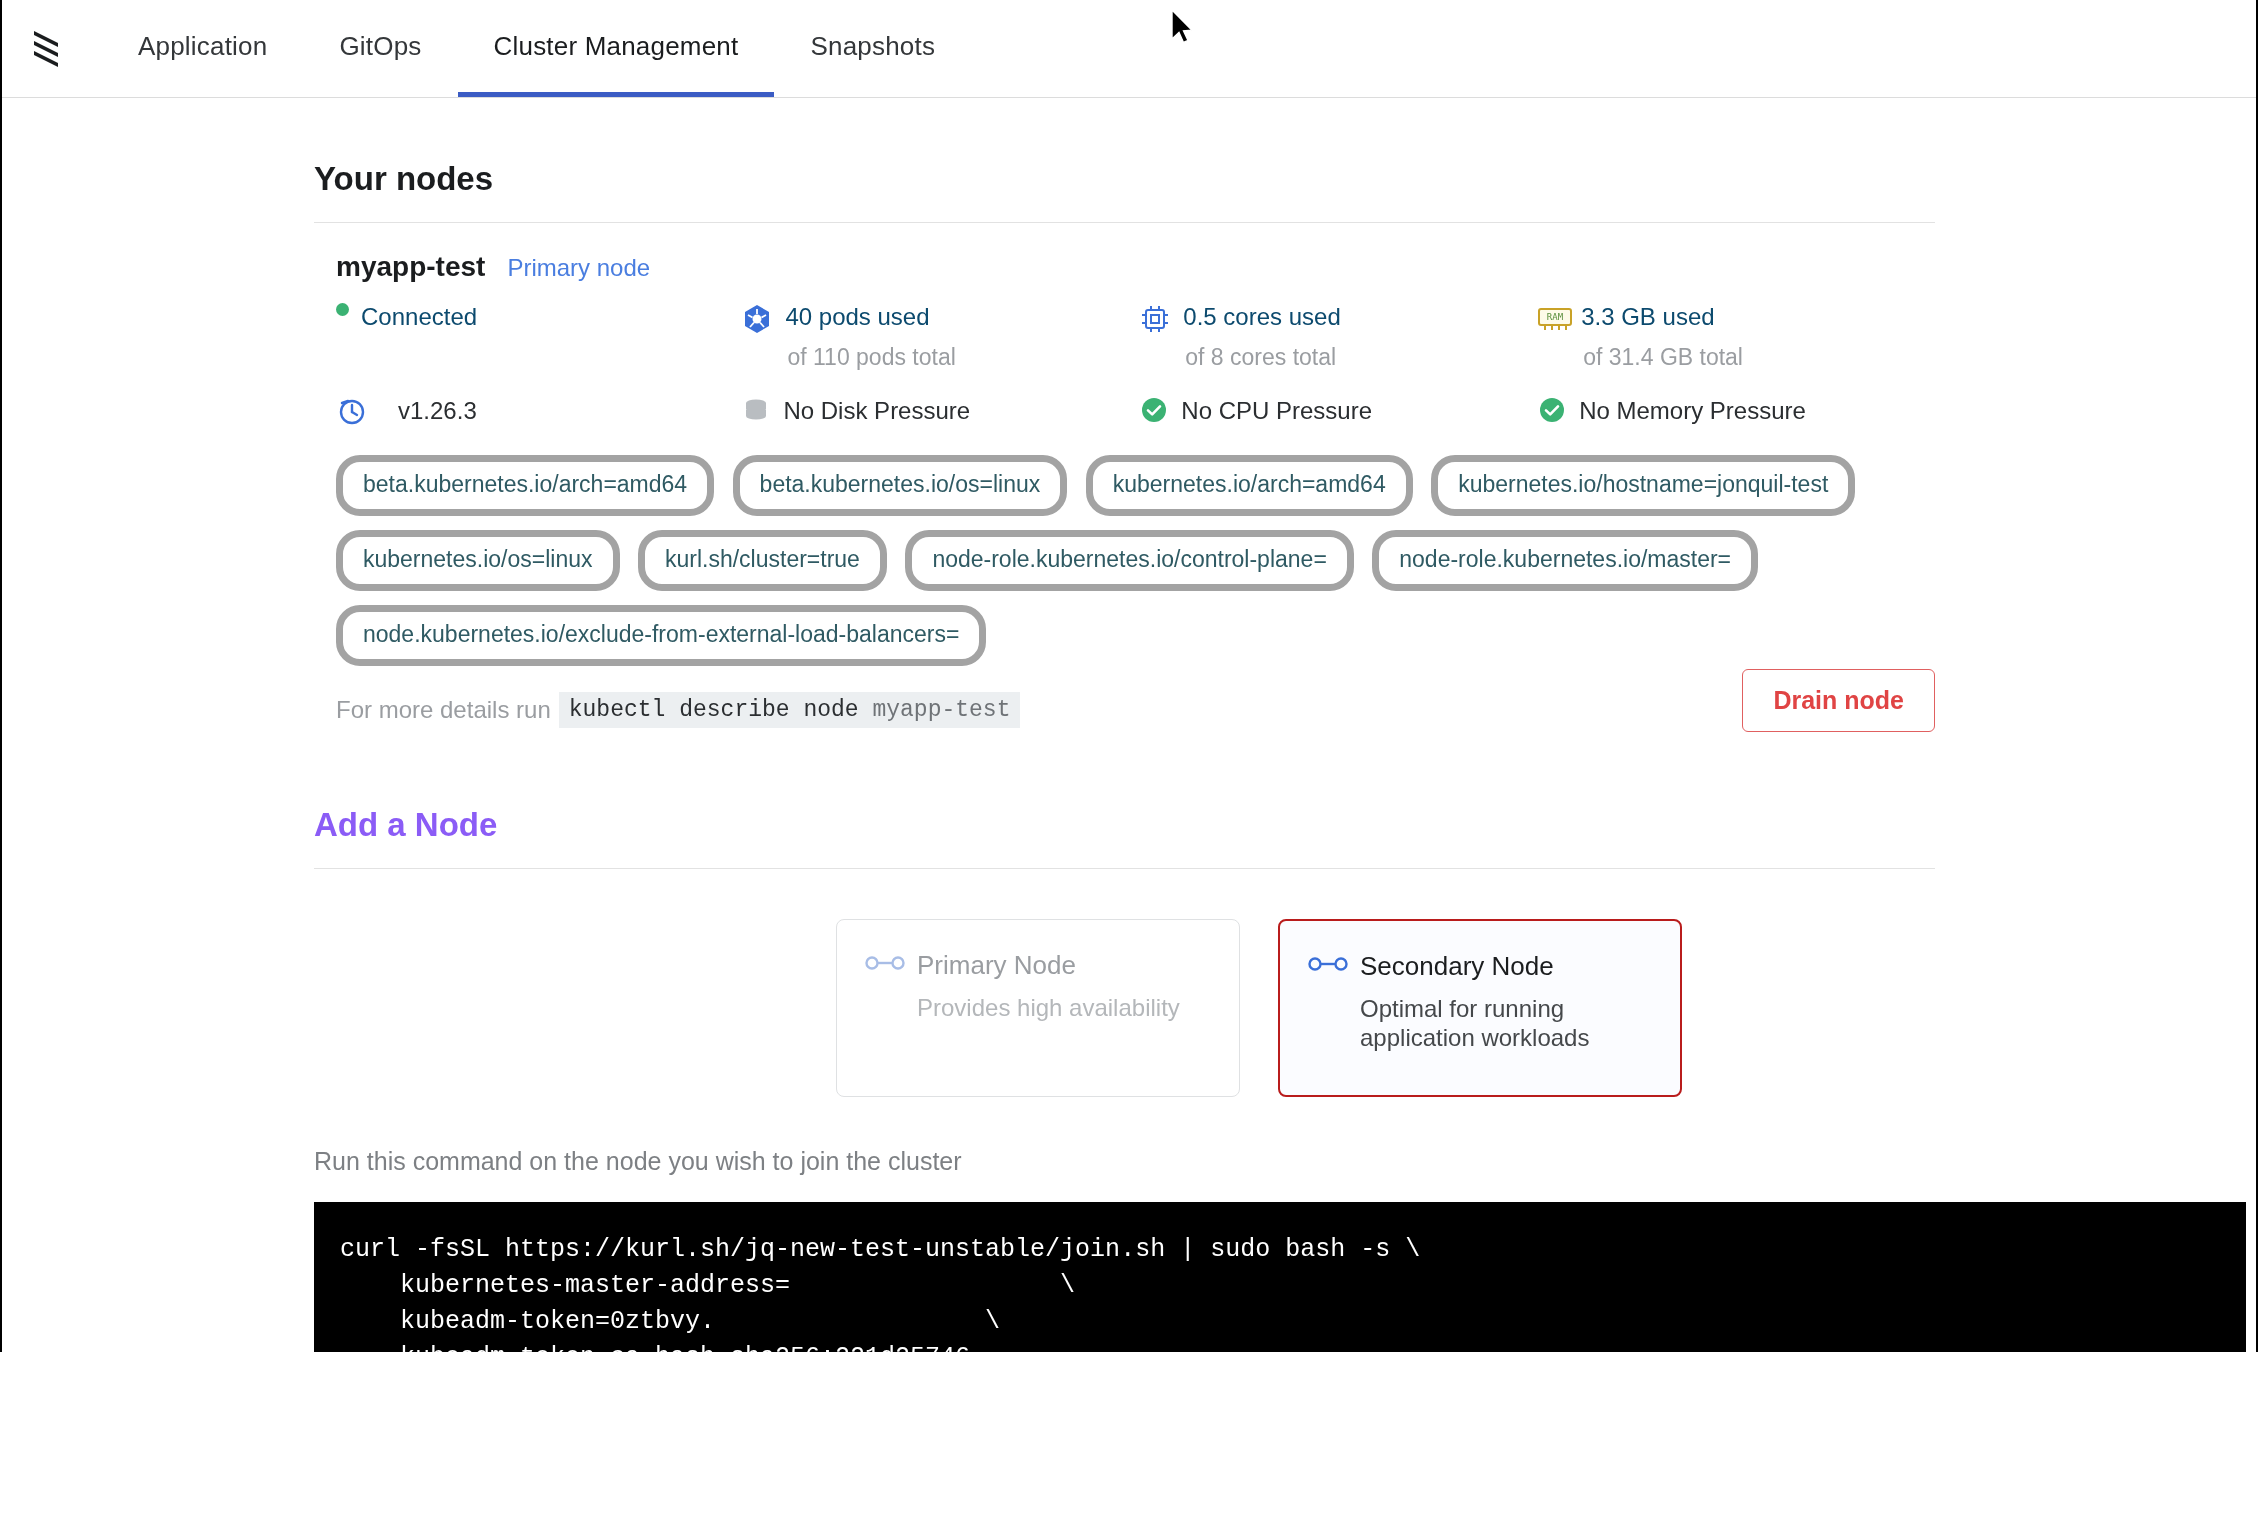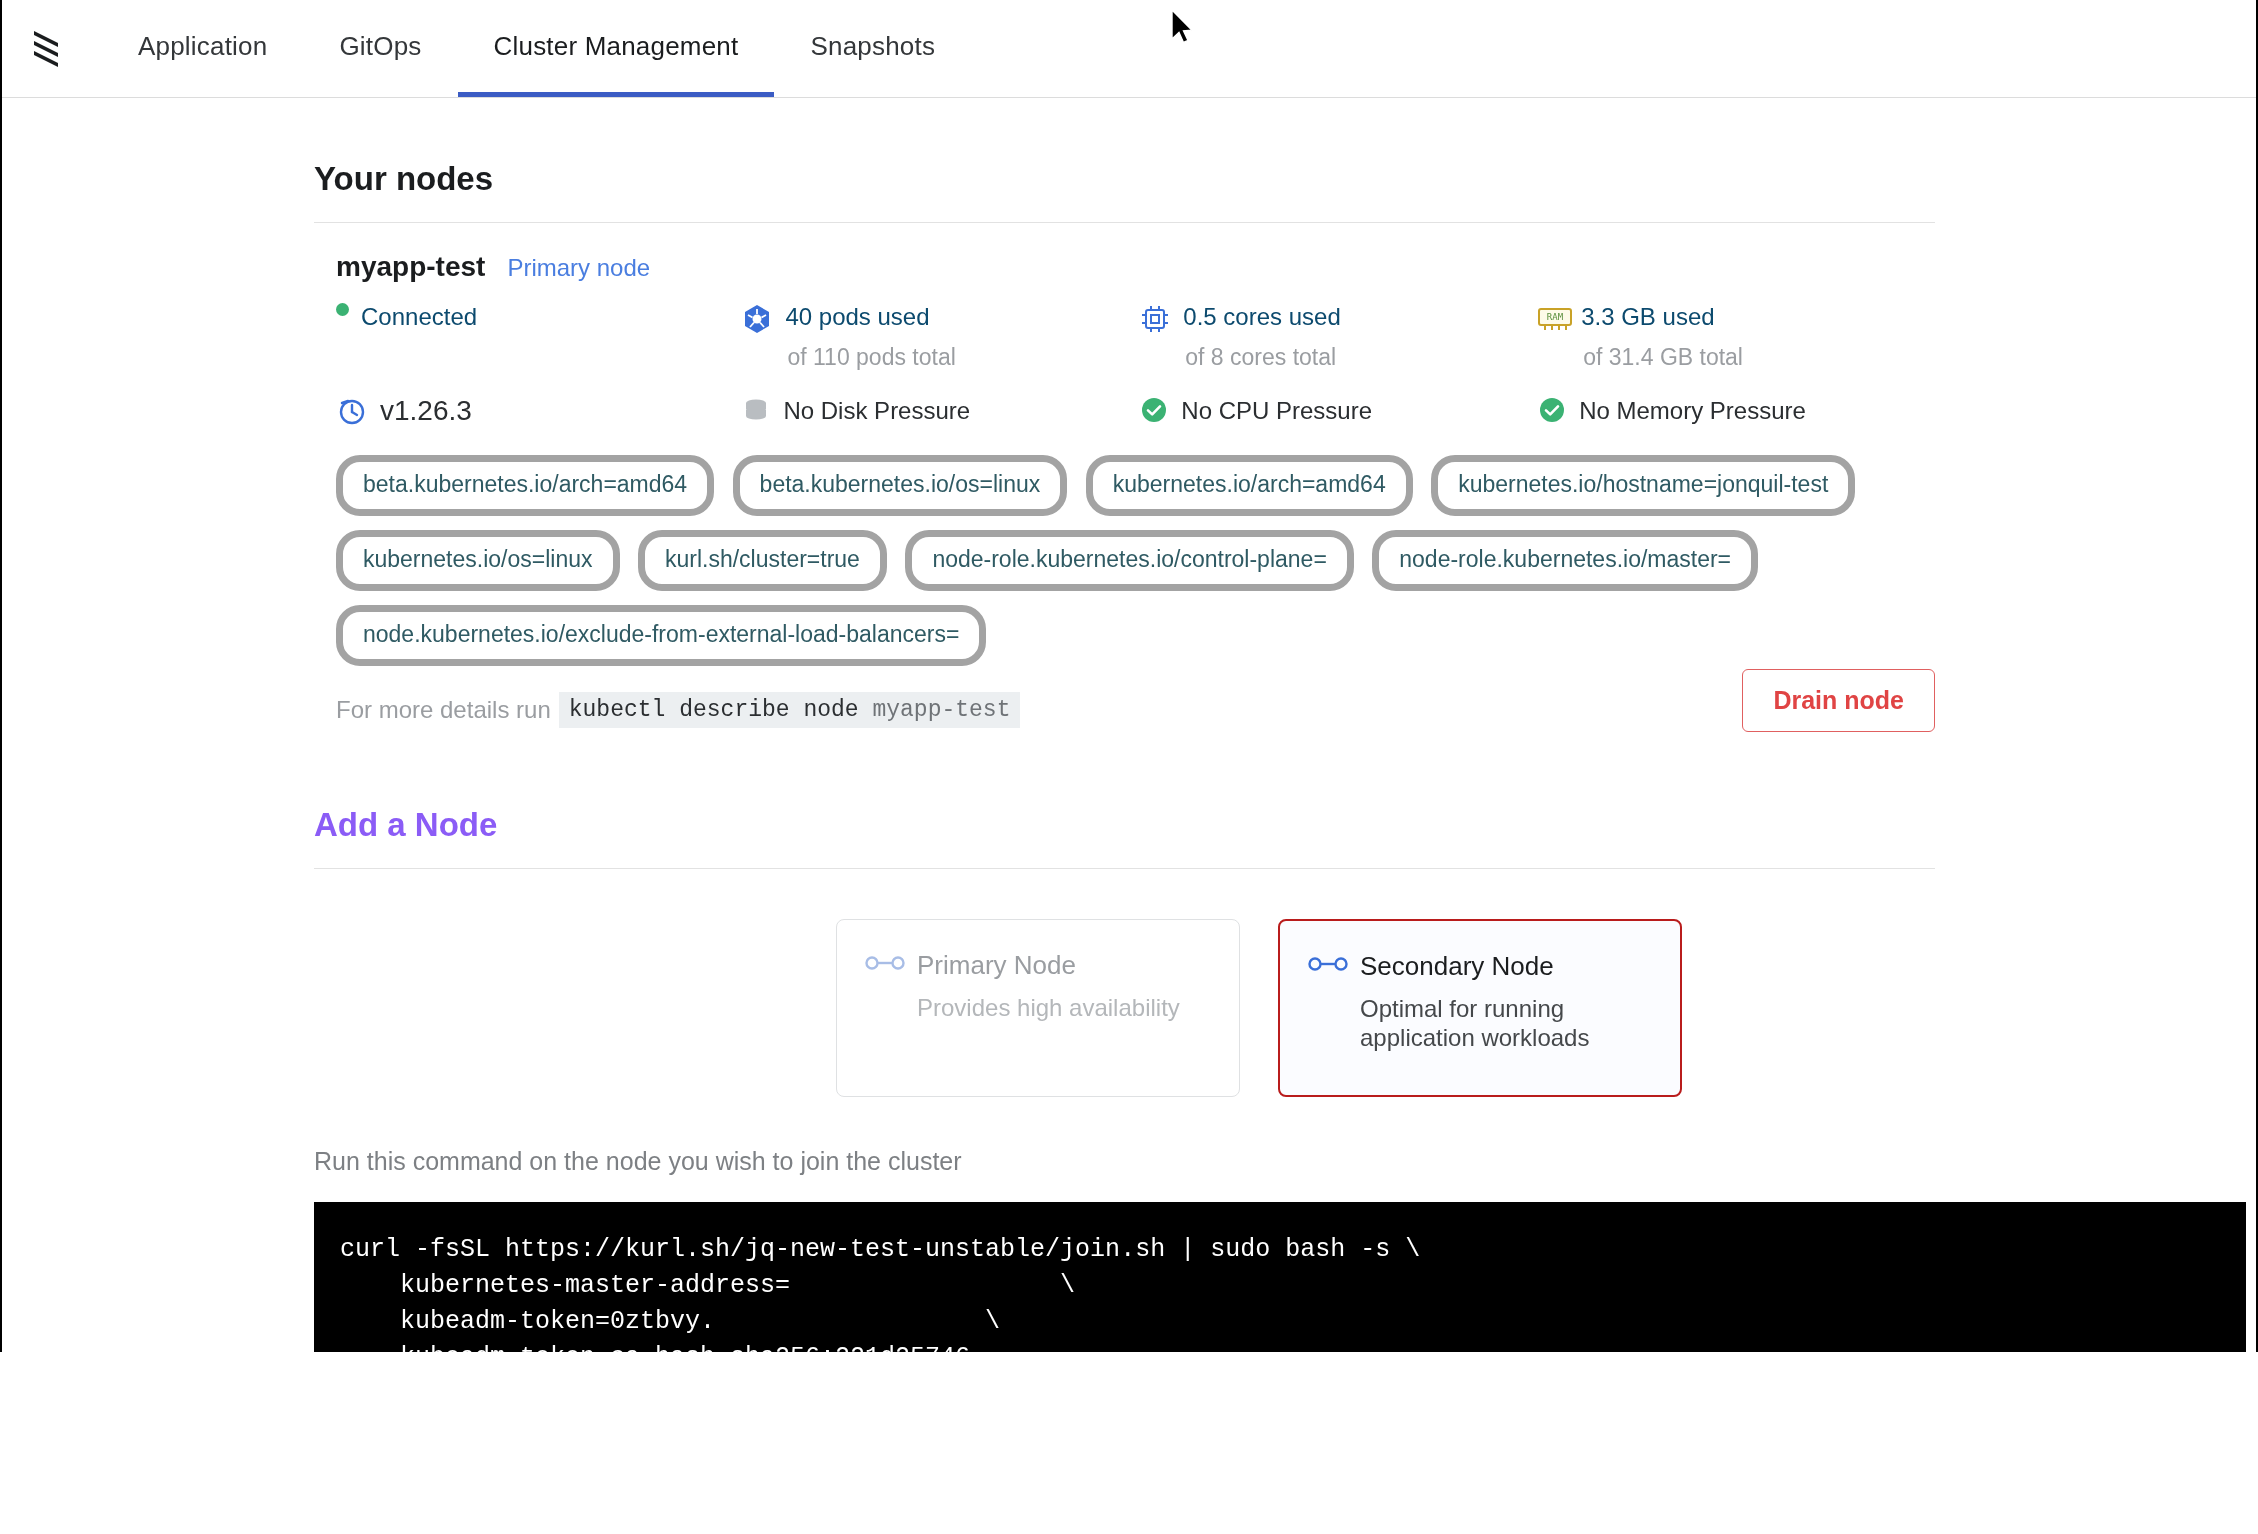--- a/index.html
+++ b/index.html
@@ -104,21 +104,21 @@
   }
   .icon-sq { width: 32px; height: 32px; display: inline-block; flex: none; }
 
   .status-row {
     display: flex;
     margin-top: 24px;
     align-items: center;
   }
   .status-col { width: 420px; display: flex; align-items: center; gap: 10px; font-size: 24px; color: #2b2e31;}
   .status-col.first { width: 428px; }
-  .version-text { font-size: 28px; color: #2b2e31; margin-left: 2px;}
+  .version-text { font-size: 24px; color: #2b2e31; margin-left: 20px;}
 
   
   .labels {
     margin-top: 28px;
     max-width: 1640px;
   }
   .label-pill {
     display: inline-block;
     border: 7px solid #a3a3a3;
     color: #2f5a63;

